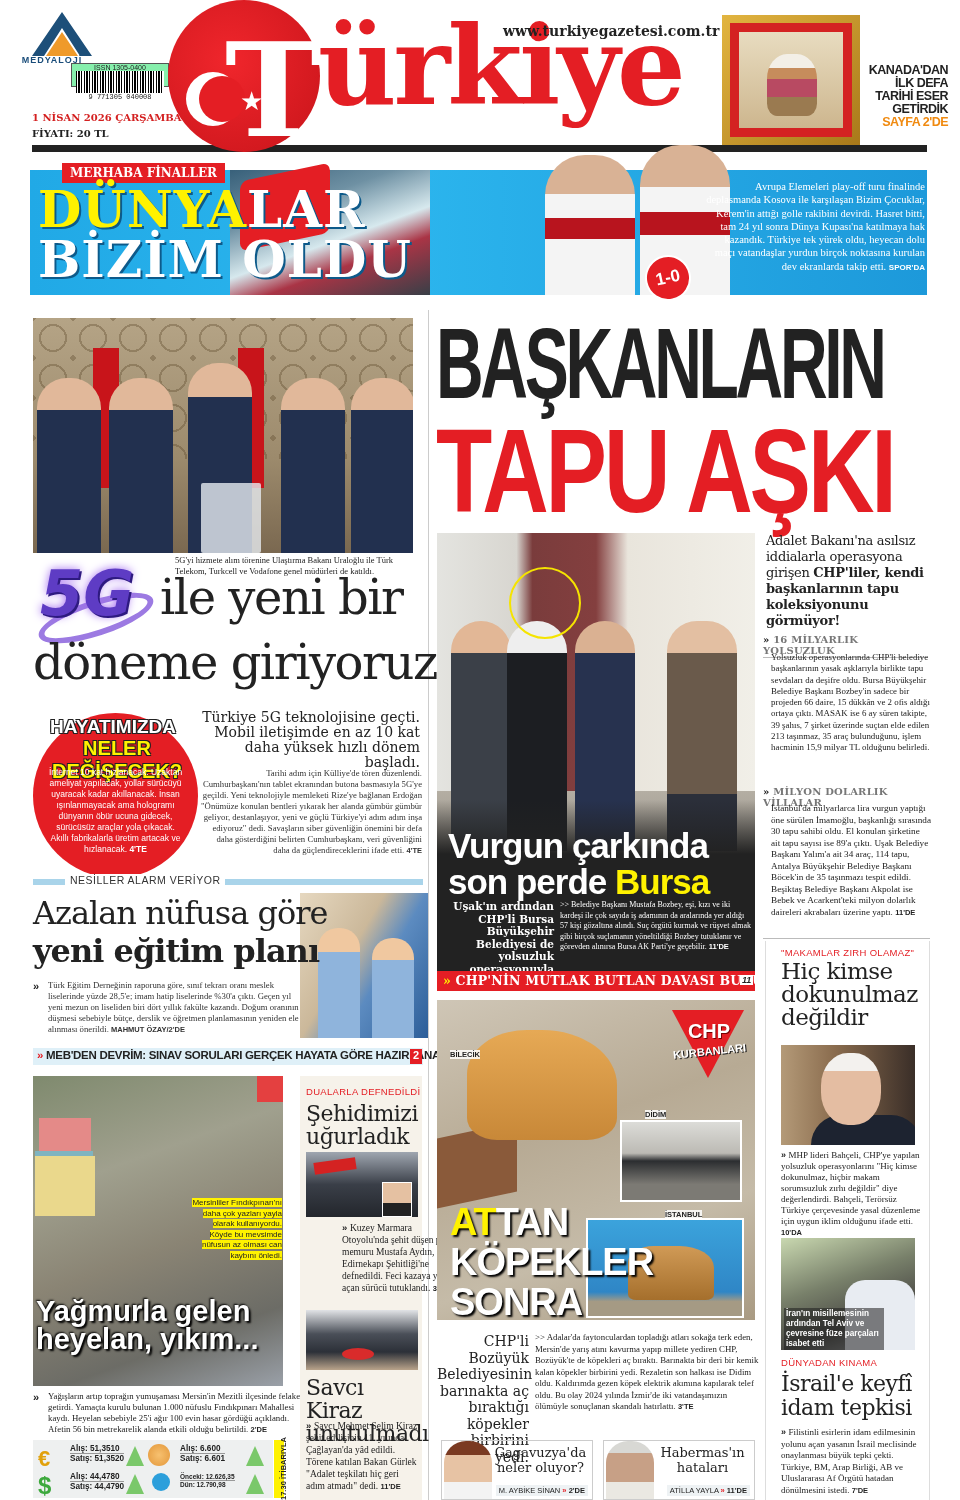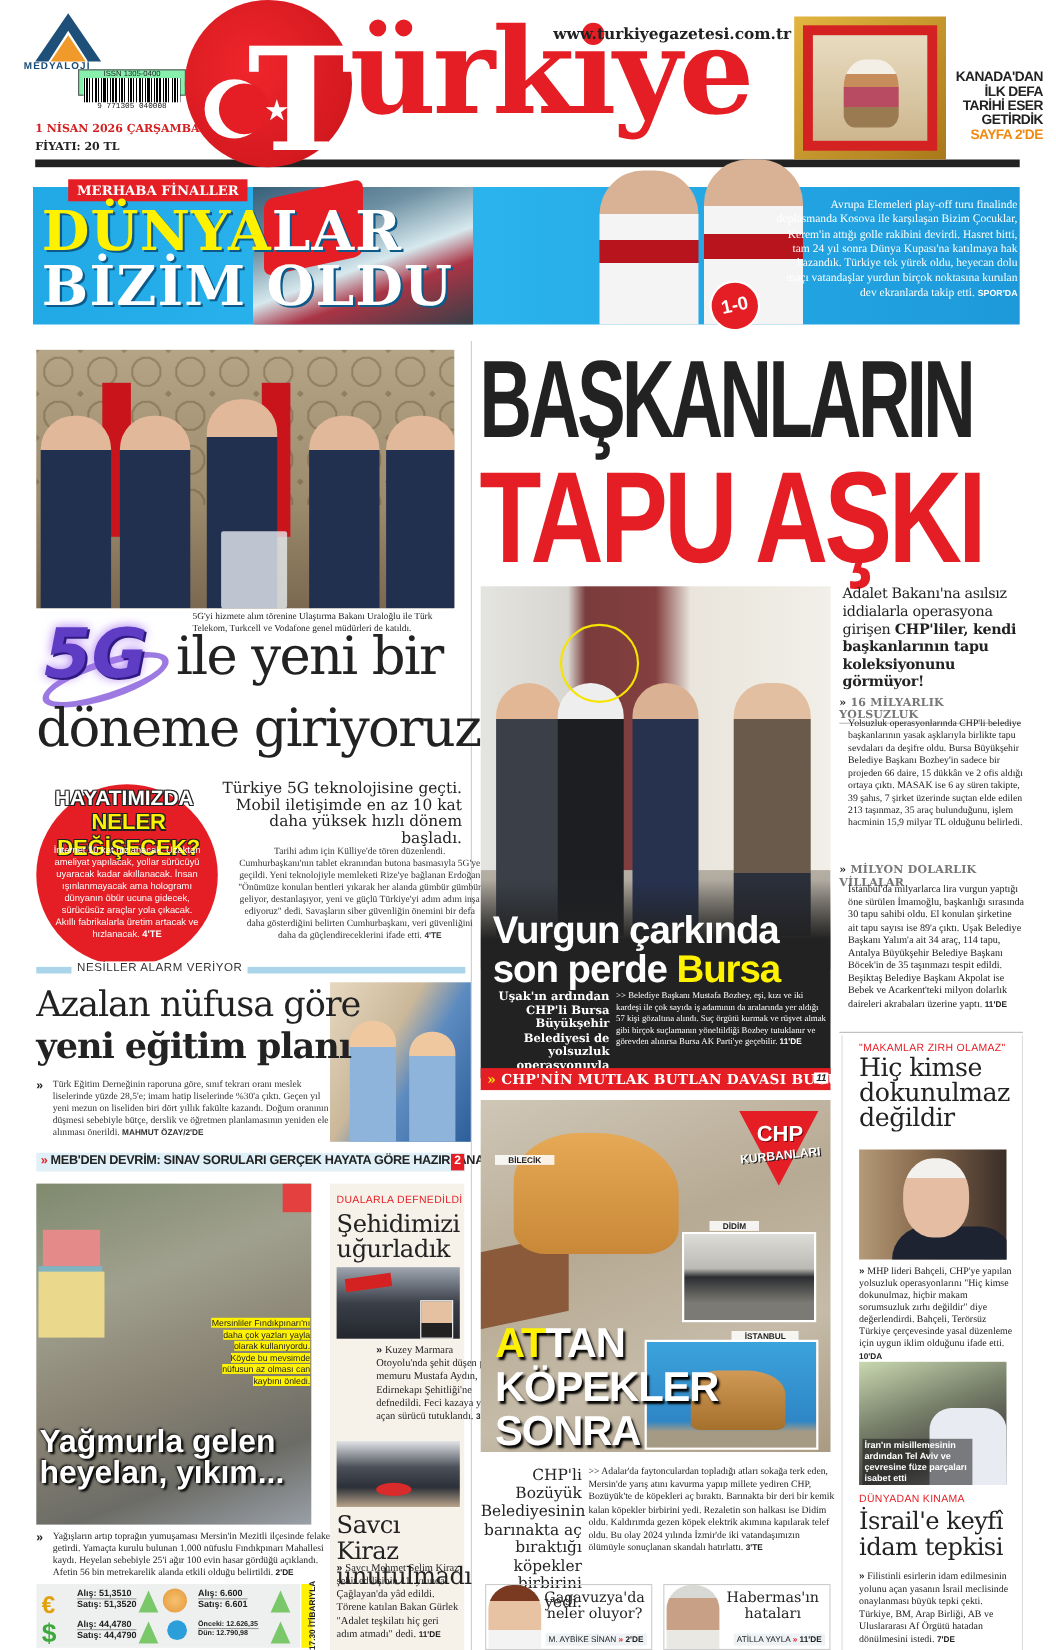--- a/index.html
+++ b/index.html
@@ -54,21 +54,21 @@
   .photo-5g .pattern { position:absolute; inset:0 0 40% 0; background: repeating-radial-gradient(circle at 20px 20px, transparent 0 12px, rgba(90,70,40,.35) 12px 14px); background-size: 40px 40px; }
   .photo-5g .person { position:absolute; bottom:0; width: 64px; height: 175px; border-radius: 30px 30px 0 0; background: linear-gradient(#e1b89a 0 18%, #22304f 18%); }
   .photo-5g .flagpole { position:absolute; width: 26px; height: 140px; background:#c8141a; top:30px; }
   .photo-5g .podium { position:absolute; left: 168px; bottom: 0; width: 60px; height: 70px; background: rgba(230,235,240,.8); border-radius: 2px;}
   .caption-5g { left: 175px; top: 555px; width: 250px; font-size: 8.5px; line-height: 11px; font-family:"Liberation Serif",serif; }
   .logo-5g { left: 40px; top: 563px; font-size: 62px; font-family:"DejaVu Sans",sans-serif; font-weight:bold; color:#5e3cc4; font-style: italic; line-height:1; text-shadow: 2px 2px 0 #2e1a80, 0 0 10px #a36cf0; }
   .ring-5g { left: 36px; top: 600px; width: 120px; height: 36px; border: 6px solid #7b4dd8; border-radius: 50%; transform: rotate(-18deg); opacity:.75;}
   .h-5g-1 { left: 160px; top: 573px; font-size: 48px; font-family:"DejaVu Serif",serif; line-height: 1; color:#222; letter-spacing:-1.5px; }
   .h-5g-2 { left: 33px; top: 638px; font-size: 48px; font-family:"DejaVu Serif",serif; line-height: 1; color:#222; letter-spacing:-1.5px; }
   .dek-5g { left: 195px; top: 710px; width: 225px; font-size: 14px; line-height: 15px; text-align: right; font-family:"DejaVu Serif",serif; }
-  .body-5g { left: 216px; top: 768px; width: 222px; font-size: 8.7px; line-height: 11px; text-align: center; font-family:"Liberation Serif",serif; color:#333;}
+  .body-5g { left: 200px; top: 768px; width: 222px; font-size: 8.7px; line-height: 11px; text-align: right; font-family:"Liberation Serif",serif; color:#333;}
   .circle-red { left: 33px; top: 713px; width: 165px; height: 165px; border-radius: 50%; background:#e41e24; }
   .circle-title1 { left: 38px; top: 716px; width: 150px; text-align:center; font-size: 19px; color:#fff; font-family:"Liberation Sans",sans-serif; font-weight:bold; text-shadow: 1px 1px 0 #222, -1px -1px 0 #222, 1px -1px 0 #222, -1px 1px 0 #222; }
   .circle-title2 { left: 32px; top: 737px; width: 170px; text-align:center; font-size: 20px; color:#fff200; font-family:"Liberation Sans",sans-serif; font-weight:bold; text-shadow: 1px 1px 0 #222, -1px -1px 0 #222, 1px -1px 0 #222, -1px 1px 0 #222; }
   .circle-body { left: 48px; top: 767px; width: 135px; text-align:center; font-size: 8.5px; line-height: 11px; color:#fff; font-family:"Liberation Sans",sans-serif; }
 
   
   .strip-nesil { left: 33px; top: 879px; width: 390px; height: 6px; background: #a9d4ea; }
   .strip-nesil-label { left: 65px; top: 874px; background:#fff; padding: 0 5px; font-size: 10.5px; font-family:"Liberation Sans",sans-serif; color:#333; letter-spacing: .5px; }
   .h-edu-1 { left: 33px; top: 897px; font-size: 32px; font-family:"DejaVu Serif",serif; letter-spacing:-1px; line-height:1; }
   .h-edu-2 { left: 33px; top: 935px; font-size: 32px; font-family:"DejaVu Serif",serif; font-weight:bold; letter-spacing:-1px; line-height:1; }
@@ -136,21 +136,21 @@
   .chp-bar-text .arrow { color:#fff200; }
   .chp-bar-num { left: 740px; top: 975px; font-size: 9px; color:#222; background:#fff; padding: 0 2px; font-family:"Liberation Sans",sans-serif; font-weight:bold; font-style:italic; }
 
   
   .photo-dogs { left: 437px; top: 1000px; width: 318px; height: 320px; background: linear-gradient(160deg,#cfc6b6 0%,#b7aa94 40%,#c5bba8 70%,#a99a82 100%); overflow:hidden; }
   .photo-dogs .dog { position:absolute; left: 30px; top: 30px; width: 150px; height: 110px; background: linear-gradient(#e6a955,#c88838); border-radius: 40% 50% 20% 20%; }
   .photo-dogs .trough { position:absolute; left: 0; top: 130px; width: 80px; height: 70px; background: #8a5a3a; transform: skewY(-12deg); }
   .didim-pic { left: 620px; top: 1120px; width: 122px; height: 82px; background: linear-gradient(#dcdcd8 0%,#bcbab4 40%,#2b2d30 50%,#7c7a74 80%); border: 2px solid #fff; }
   .istanbul-pic { left: 586px; top: 1218px; width: 158px; height: 100px; background: linear-gradient(#3ba3dc 0%,#2f86c6 75%,#a59a84 85%); border: 2px solid #fff; }
   .istanbul-pic .horse { position:absolute; left: 40px; top: 26px; width: 86px; height: 54px; background: linear-gradient(#d09a56,#a56f2c); border-radius: 30% 40% 10% 10%; }
-  .place-label { font-size: 7.5px; font-family:"Liberation Sans",sans-serif; font-weight:bold; color:#222; background: rgba(255,255,255,.85); padding: 0 12px; }
+  .place-label { font-size: 7.5px; font-family:"Liberation Sans",sans-serif; font-weight:bold; color:#222; background: rgba(255,255,255,.85); padding: 0 0; }
   .chp-tri { left: 672px; top: 1010px; width: 0; height: 0; border-left: 36px solid transparent; border-right: 36px solid transparent; border-top: 68px solid #e41e24; }
   .chp-tri-text1 { left: 674px; top: 1020px; width: 70px; text-align:center; font-size: 20px; color:#fff; font-family:"Liberation Sans",sans-serif; font-weight:bold; text-shadow: 1px 1px 0 #700; }
   .chp-tri-text2 { left: 662px; top: 1045px; width: 95px; text-align:center; font-size: 11px; color:#fff; font-family:"Liberation Sans",sans-serif; font-weight:bold; text-shadow: 1px 1px 0 #222; transform: rotate(-6deg); }
   .h-dogs { left: 450px; top: 1202px; font-size: 38px; line-height: 40px; color:#fff; font-family:"Liberation Sans",sans-serif; font-weight:bold; text-shadow: 2px 2px 2px #000; letter-spacing: -1px; }
   .h-dogs .yl { color:#fff200; }
   .dogs-lead { left: 437px; top: 1333px; width: 92px; text-align:right; font-size: 14px; line-height: 16.5px; font-family:"DejaVu Serif",serif; color:#222; }
   .dogs-body { left: 535px; top: 1332px; width: 225px; font-size: 8.8px; line-height: 11.5px; font-family:"Liberation Serif",serif; }
 
   
   .colbox { top: 1440px; width: 152px; height: 60px; border: 1px solid #ccc; }

